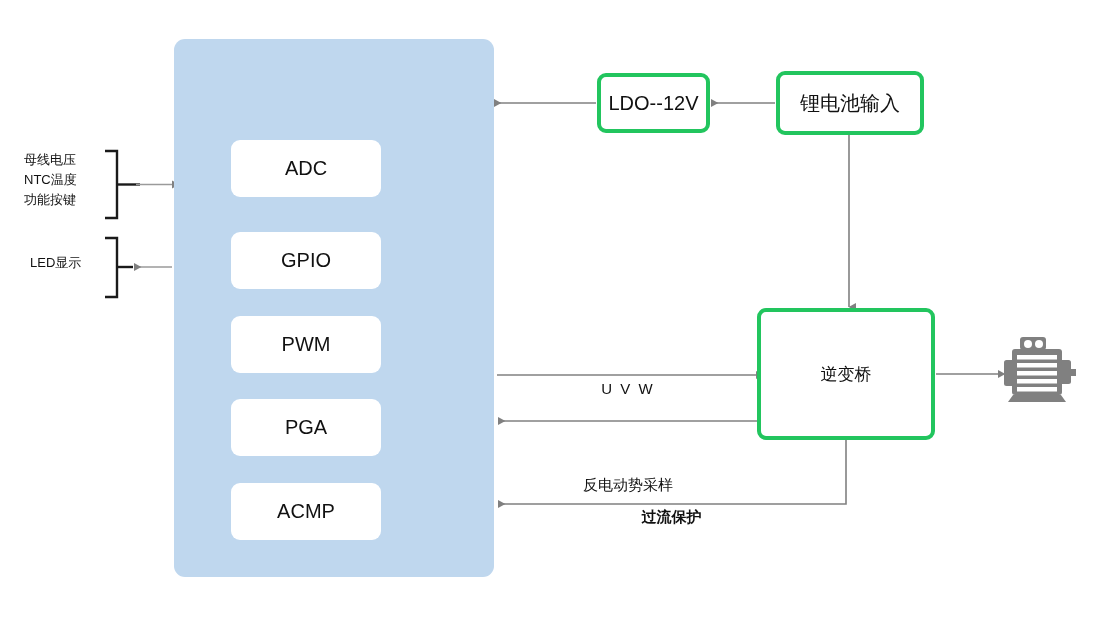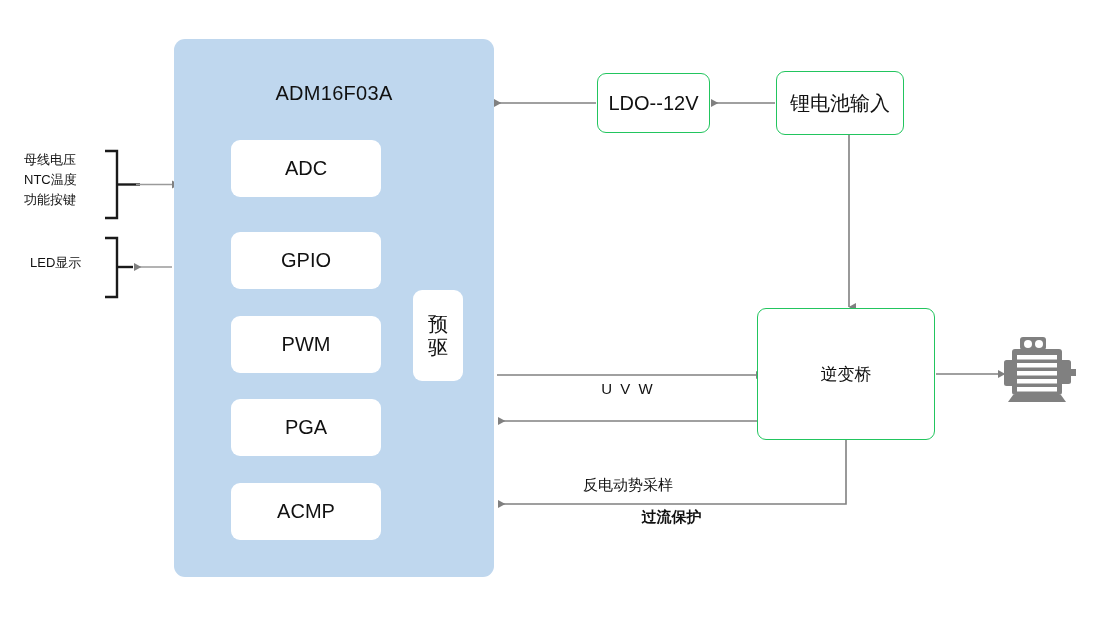--- a/index.html
+++ b/index.html
@@ -87,31 +87,31 @@
   }
   .predriver span {
     display: block;
     width: 22px;
     word-break: break-all;
   }
   
   .obox {
     position: absolute;
     background: #ffffff;
-    border: 1px solid #22c55e;
+    border: 4px solid #22c55e;
     border-radius: 9px;
     display: flex;
     align-items: center;
     justify-content: center;
     font-size: 20px;
     color: #111111;
     box-sizing: border-box;
   }
   .obox.ldo     { left: 597px; top: 73px;  width: 113px; height: 60px; }
-  .obox.battery { left: 776px; top: 71px;  width: 128px; height: 64px; }
+  .obox.battery { left: 776px; top: 71px;  width: 148px; height: 64px; }
   .obox.bridge  { left: 757px; top: 308px; width: 178px; height: 132px; font-size: 17px; }
 
   
   .left-label {
     position: absolute;
     font-size: 13px;
     line-height: 1.55;
     color: #111111;
     text-align: left;
     white-space: nowrap;
@@ -180,31 +180,27 @@
     <line x1="497" y1="375" x2="756" y2="375" stroke="#808080" stroke-width="1.6" marker-end="url(#ah-right)"></line>
 
     <line x1="757" y1="421" x2="498" y2="421" stroke="#808080" stroke-width="1.6" marker-end="url(#ah-left)"></line>
 
     <polyline points="846,440 846,504 498,504" fill="none" stroke="#808080" stroke-width="1.6" marker-end="url(#ah-left)"></polyline>
 
     <line x1="936" y1="374" x2="998" y2="374" stroke="#808080" stroke-width="1.6" marker-end="url(#ah-right)"></line>
   </svg>
 
   <div class="mcu-panel"></div>
-  <div class="mcu-title">ADM16F03A</div>
 
   <div class="module m0">ADC</div>
   <div class="module m1">GPIO</div>
   <div class="module m2">PWM</div>
   <div class="module m3">PGA</div>
   <div class="module m4">ACMP</div>
 
-  <div class="predriver">
-    <span>预驱</span>
-  </div>
 
   <div class="obox ldo">LDO--12V</div>
   <div class="obox battery">锂电池输入</div>
   <div class="obox bridge">逆变桥</div>
 
   <svg class="motor-icon" viewBox="0 0 76 68" xmlns="http://www.w3.org/2000/svg">
 
     <rect x="20" y="1" width="26" height="13" rx="3" fill="#808080"></rect>
     <circle cx="28" cy="8" r="4" fill="#ffffff"></circle>
     <circle cx="39" cy="8" r="4" fill="#ffffff"></circle>

